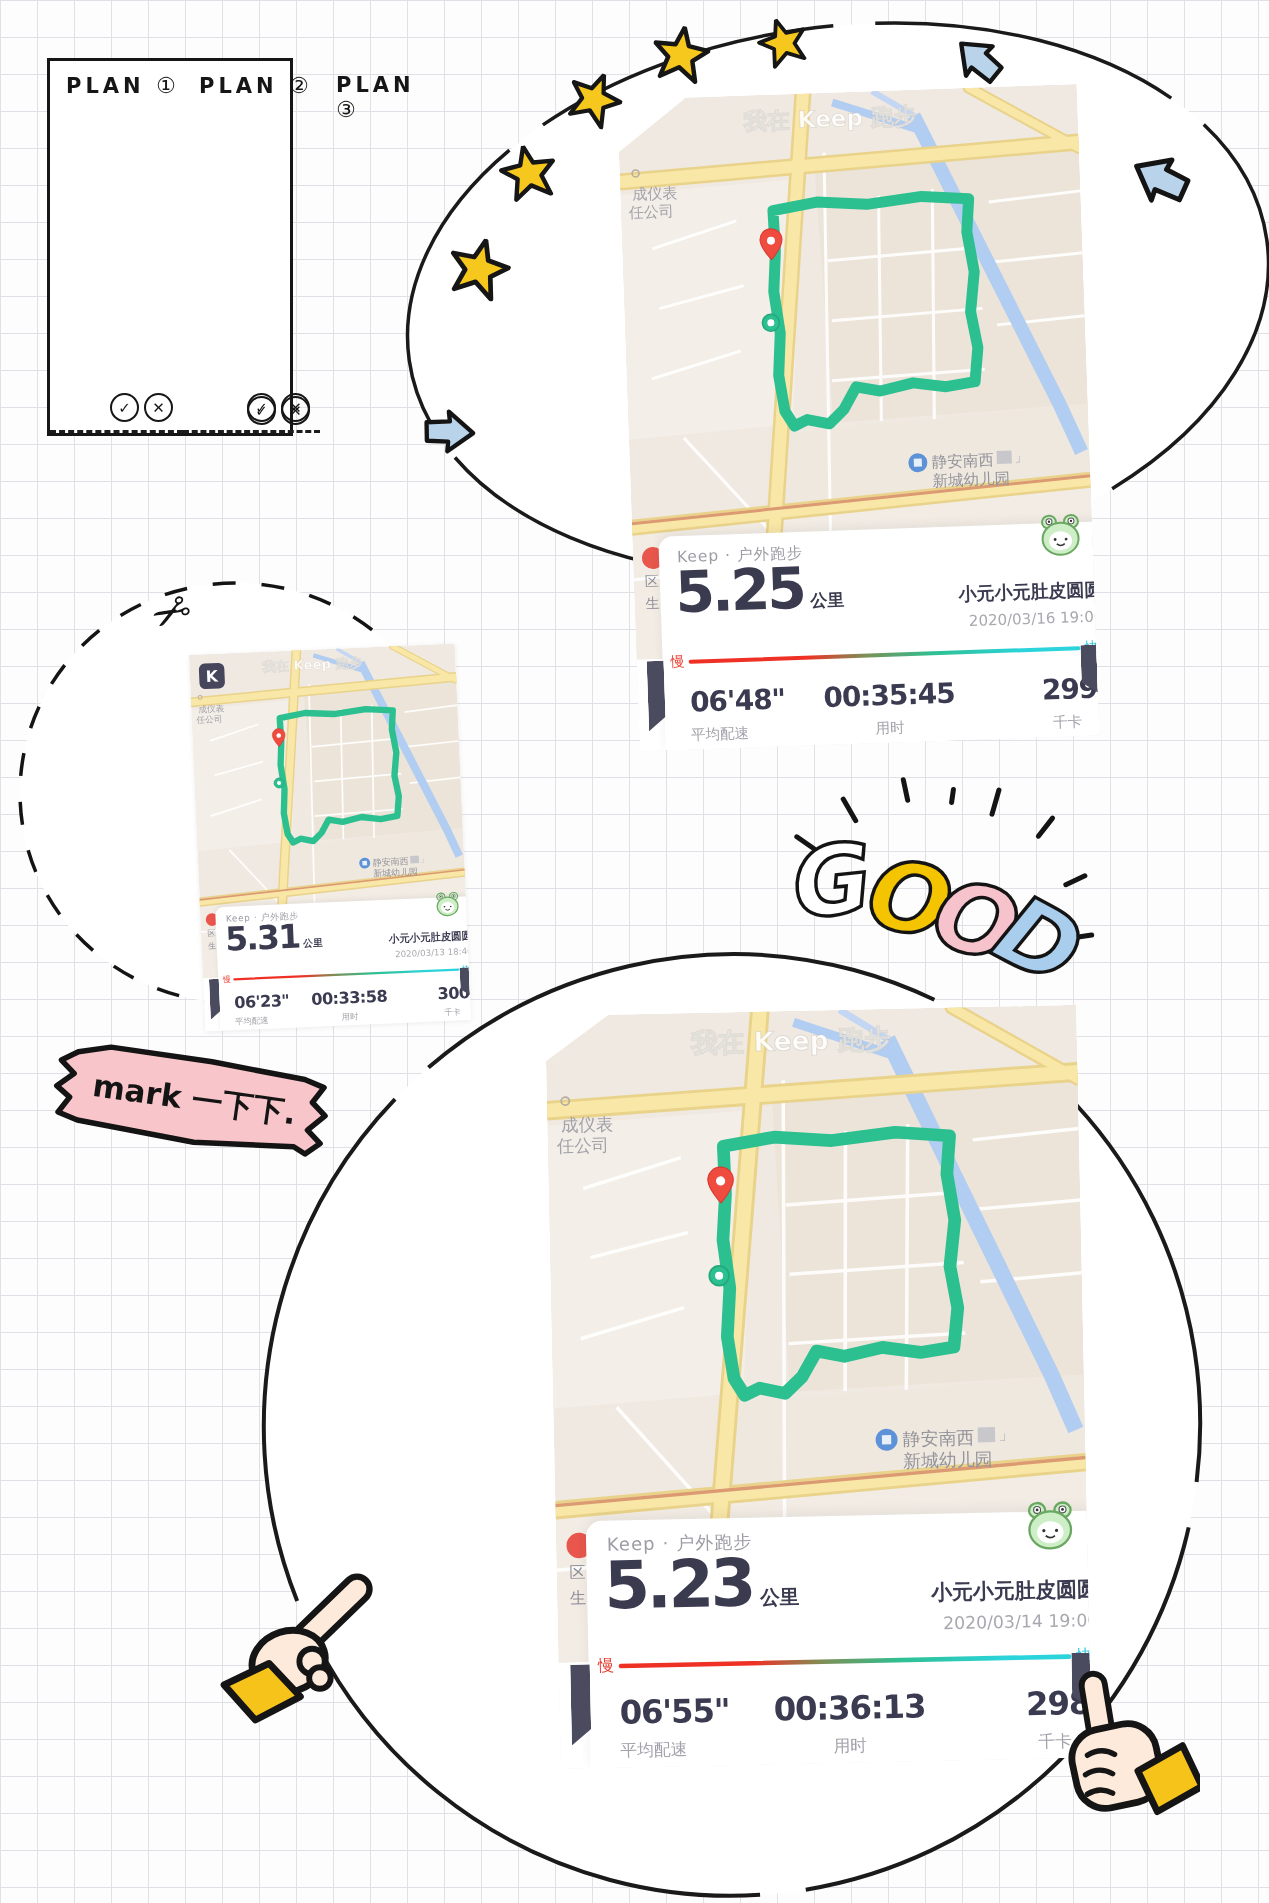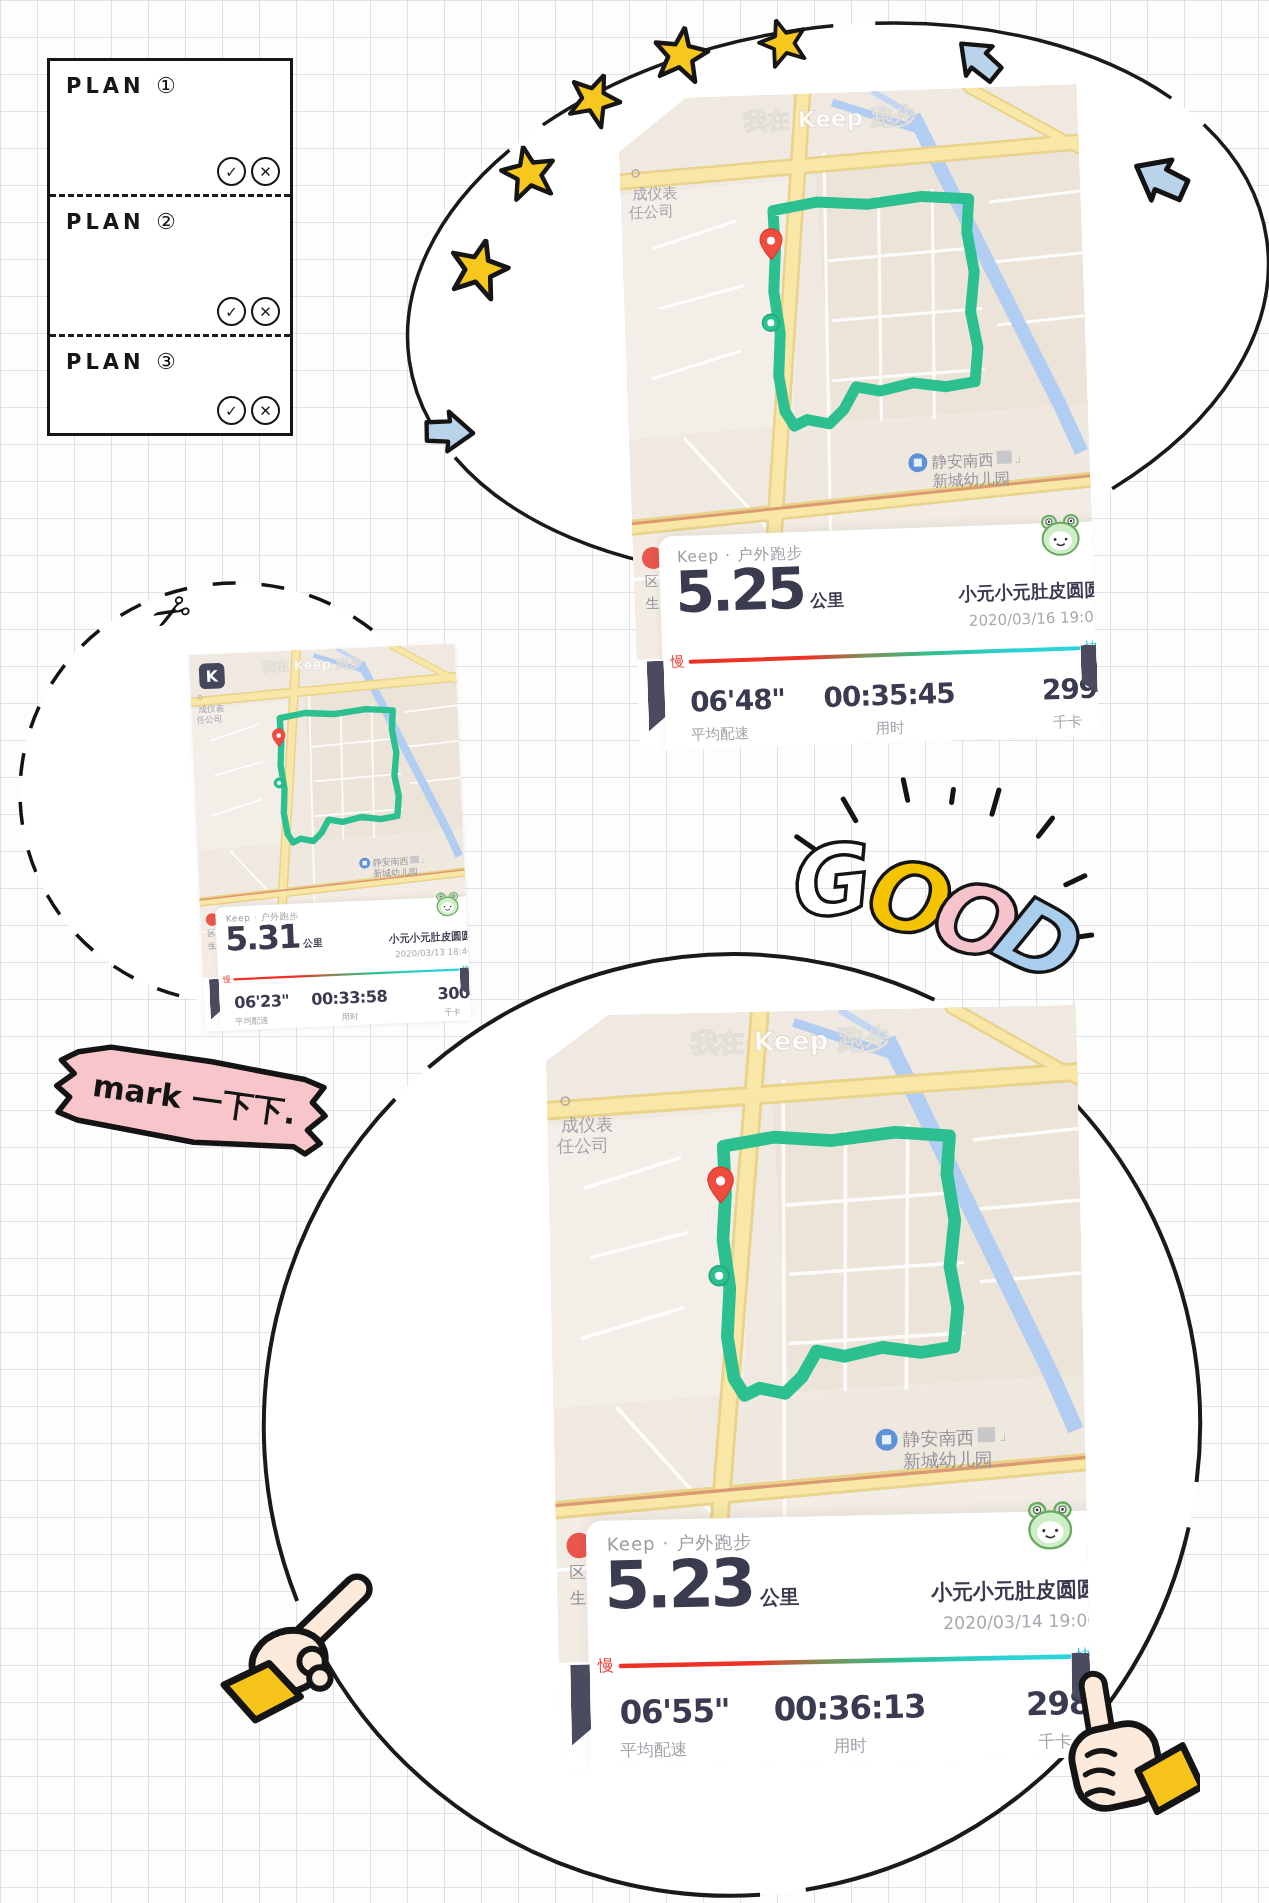--- a/index.html
+++ b/index.html
@@ -10,21 +10,21 @@
     background-image:
       linear-gradient(#e0e0e6 1.4px, transparent 1.4px),
       linear-gradient(90deg,#e0e0e6 1.4px, transparent 1.4px);
     background-size:37px 37px;
   }
   .abs{position:absolute;}
 
   
   .plan-card{
     left:47px;top:58px;width:240px;height:372px;background:#fff;
-    border:3.5px solid #161616;display:flex;flex-direction:column;z-index:3;
+    border:3.5px solid #161616;display:flex;flex-direction:row;z-index:3;
   }
   .plan-section{position:relative;flex:1;}
   .plan-section.s1{flex:0 0 133px;border-bottom:3px dashed #1c1c1c;}
   .plan-section.s2{flex:0 0 137px;border-bottom:3px dashed #1c1c1c;}
   .plan-label{position:absolute;left:16px;top:12px;font-size:21px;font-weight:700;
     letter-spacing:4px;color:#161616;}
   .plan-num{font-size:22px;font-weight:400;letter-spacing:0;}
   .plan-icons{position:absolute;right:10px;bottom:8px;display:flex;gap:5px;}
   .plan-circ{width:25px;height:25px;border:2.5px solid #161616;border-radius:50%;
     display:flex;align-items:center;justify-content:center;font-size:15px;font-weight:700;color:#161616;}

